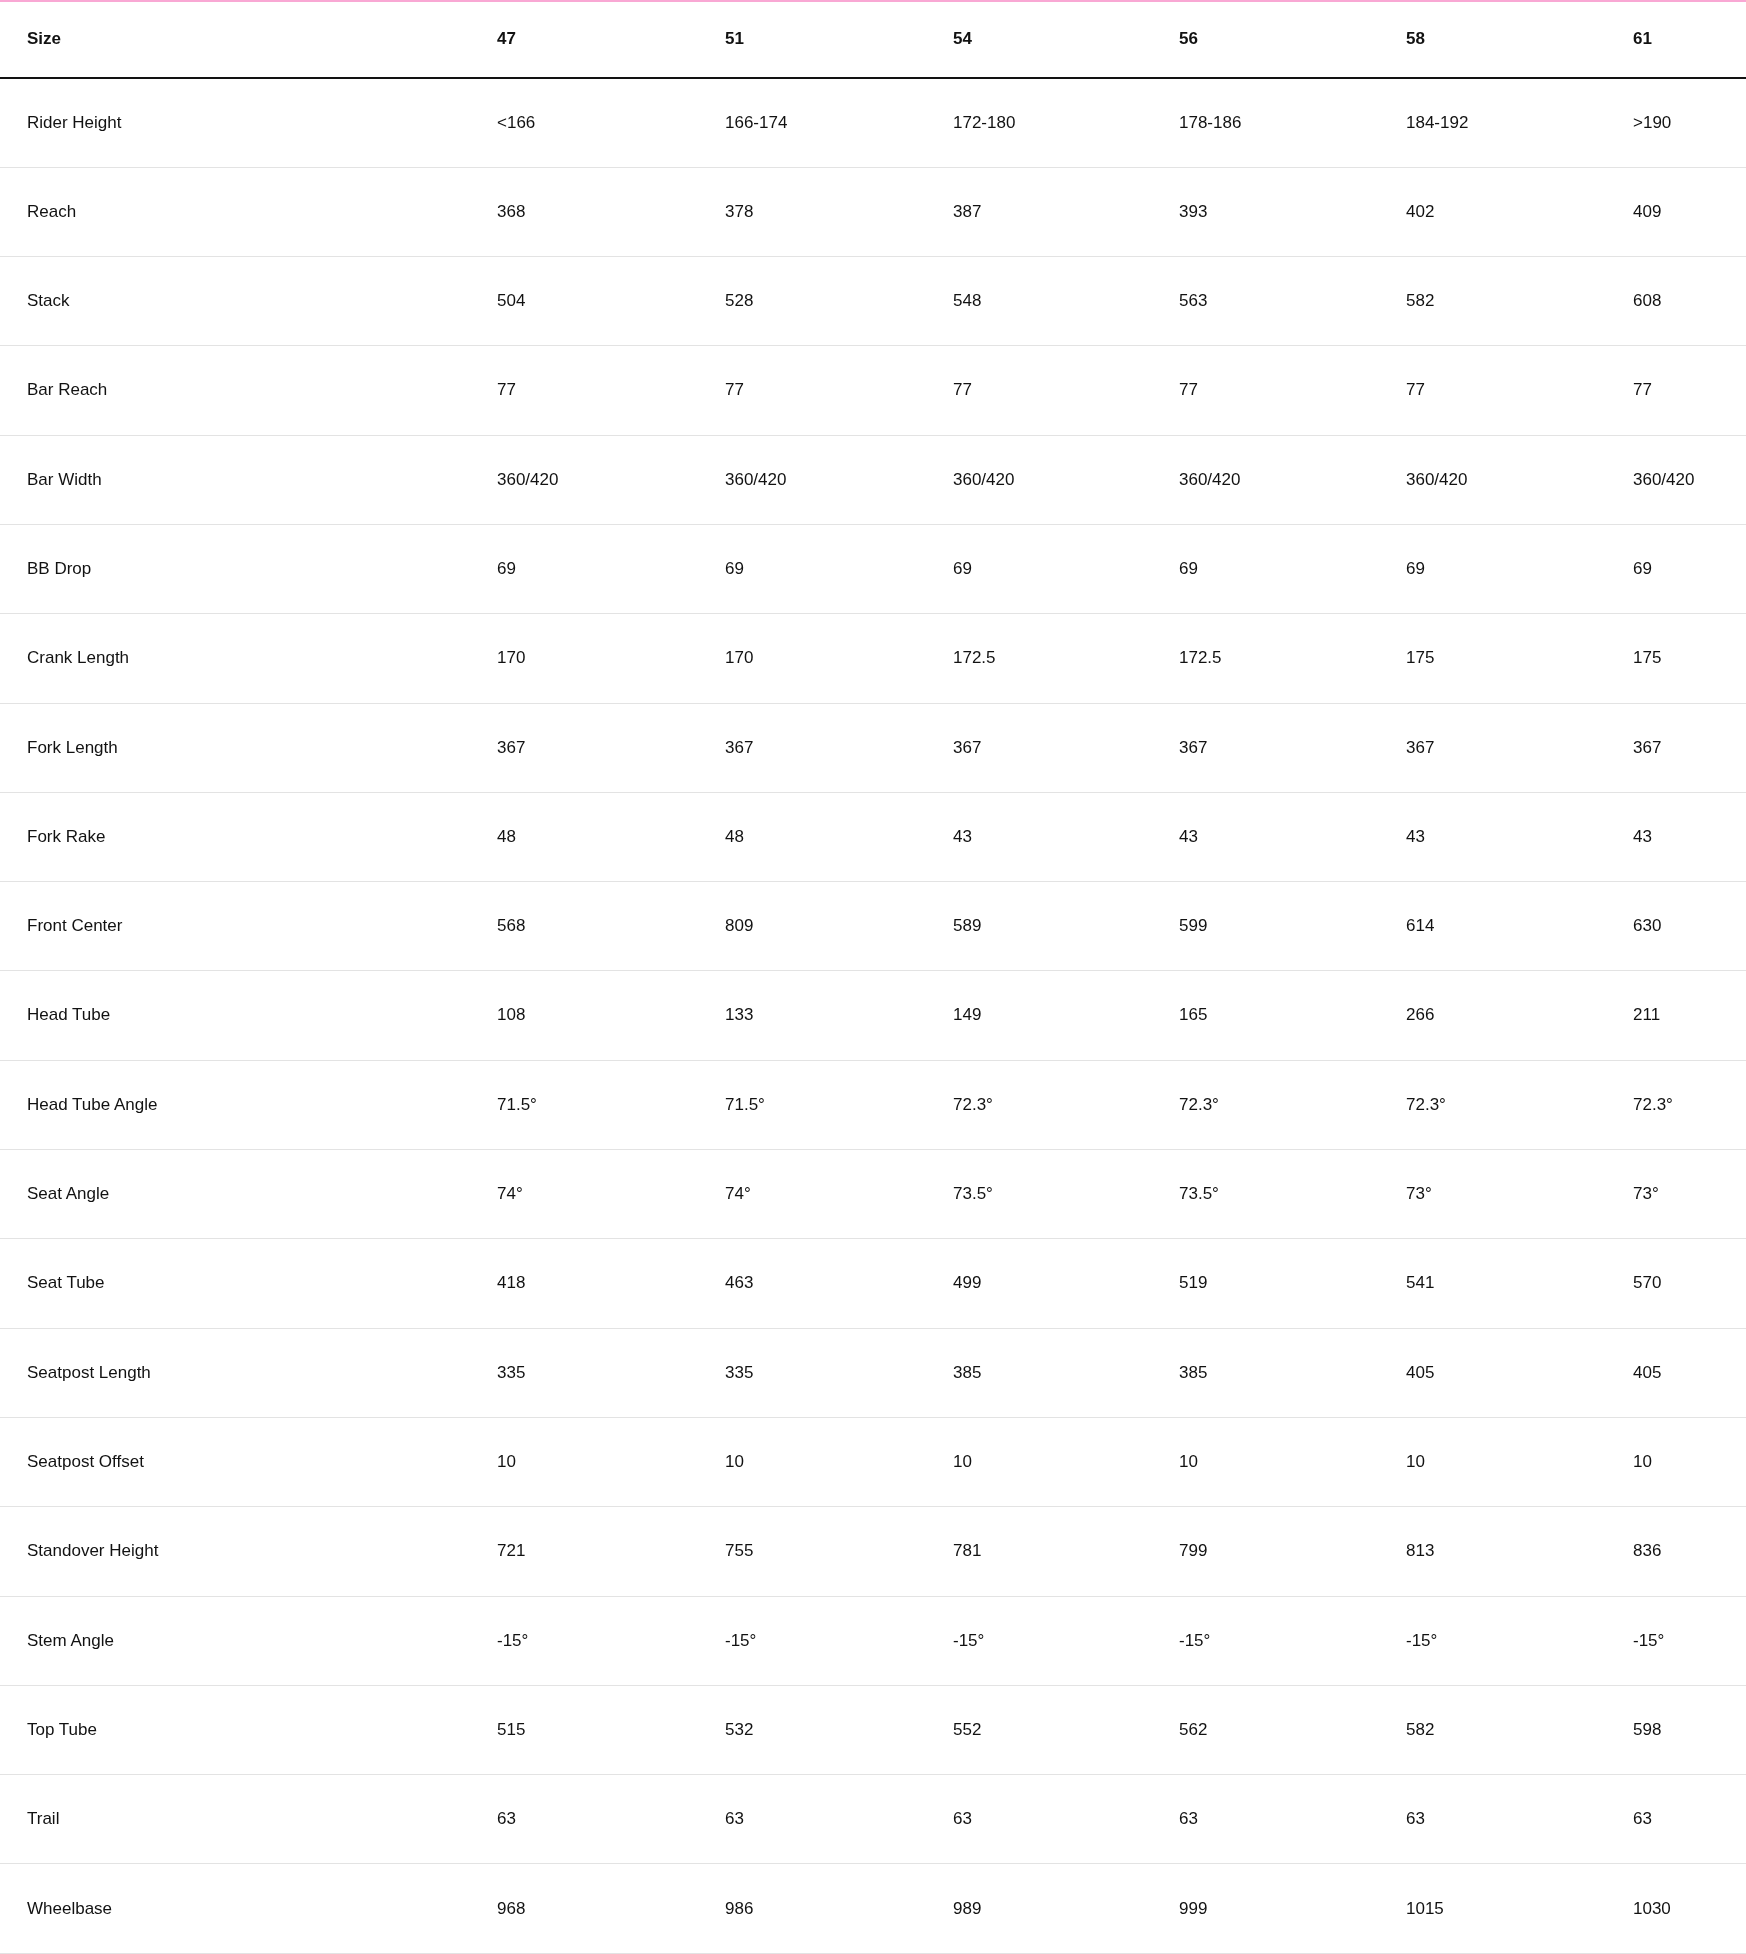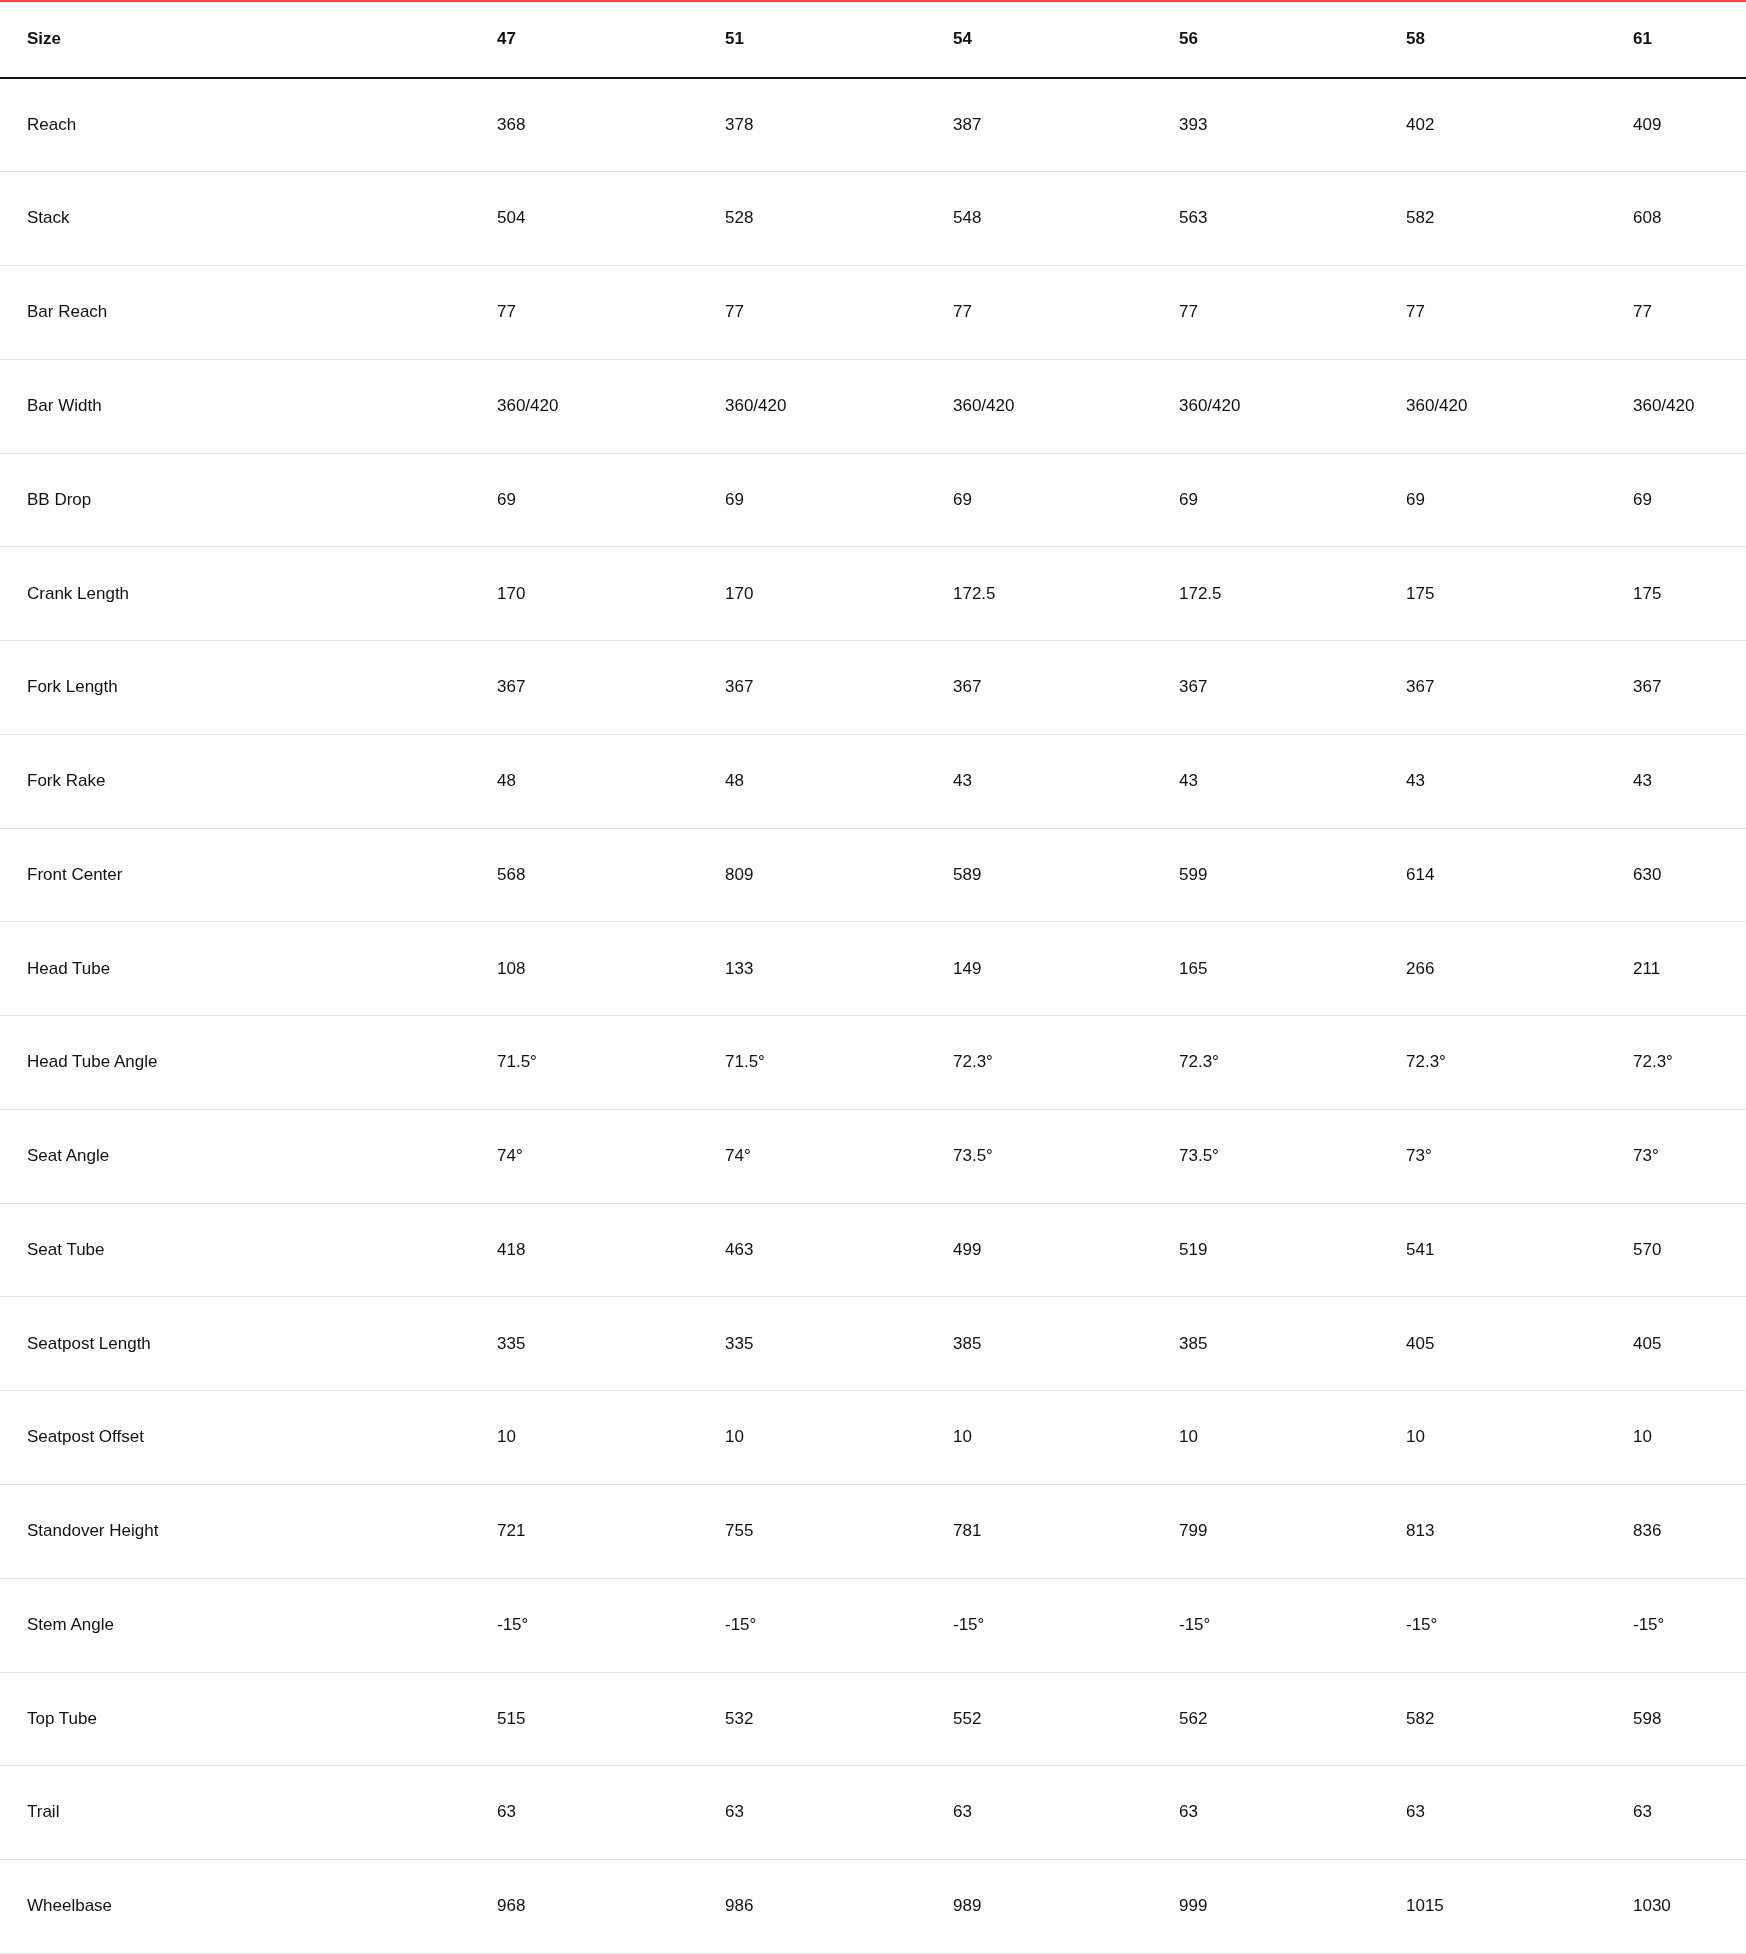--- a/index.html
+++ b/index.html
@@ -20,21 +20,21 @@
     padding: 0;
     text-align: left;
     vertical-align: middle;
     font-size: 17px;
     line-height: 1.2;
     white-space: nowrap;
     overflow: hidden;
   }
   .geo-table thead tr {
     height: 77px;
-    border-top: 2px solid #ef4444;
+    border-top: 2px solid #f9a8d4;
     border-bottom: 2px solid #121212;
   }
   .geo-table thead th {
     font-weight: 700;
   }
   .geo-table tbody tr {
     height: 78px;
     border-bottom: 1px solid #e3e3e3;
   }
   .geo-table tbody td {
@@ -63,20 +63,29 @@
         <th>47</th>
         <th>51</th>
         <th>54</th>
         <th>56</th>
         <th>58</th>
         <th>61</th>
       </tr>
   </thead>
   <tbody>
       <tr>
+        <td class="label-cell">Rider Height</td>
+        <td>&lt;166</td>
+        <td>166-174</td>
+        <td>172-180</td>
+        <td>178-186</td>
+        <td>184-192</td>
+        <td>&gt;190</td>
+      </tr>
+      <tr>
         <td class="label-cell">Reach</td>
         <td>368</td>
         <td>378</td>
         <td>387</td>
         <td>393</td>
         <td>402</td>
         <td>409</td>
       </tr>
       <tr>
         <td class="label-cell">Stack</td>

